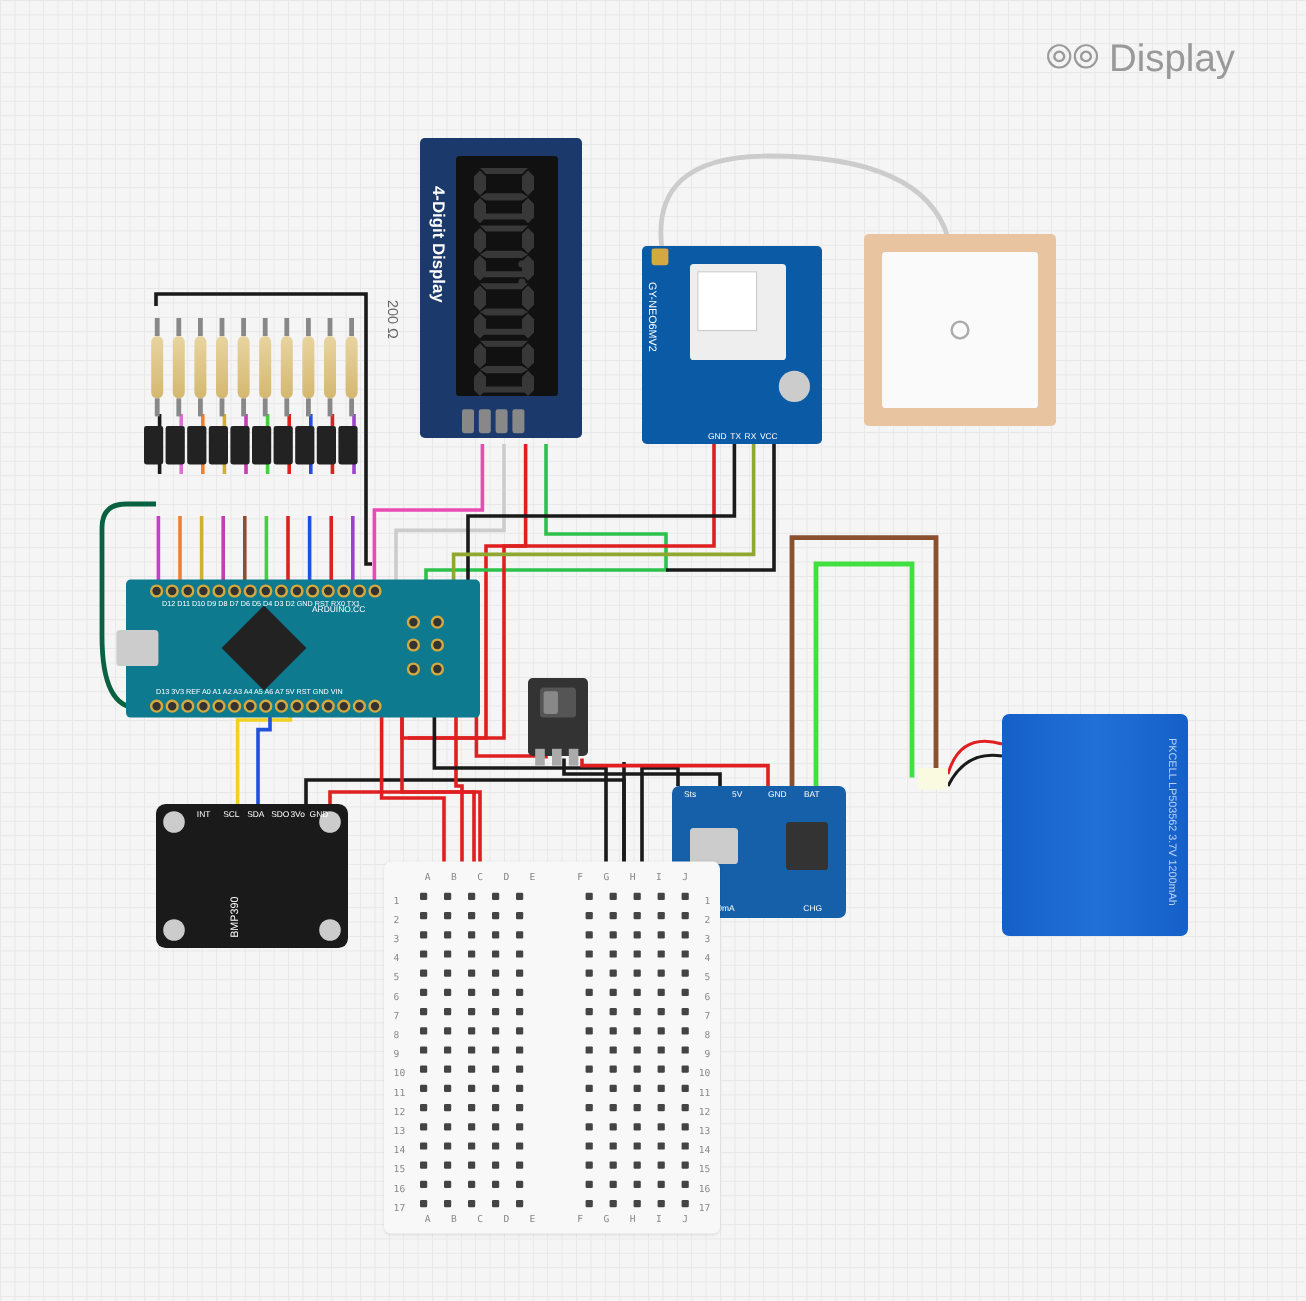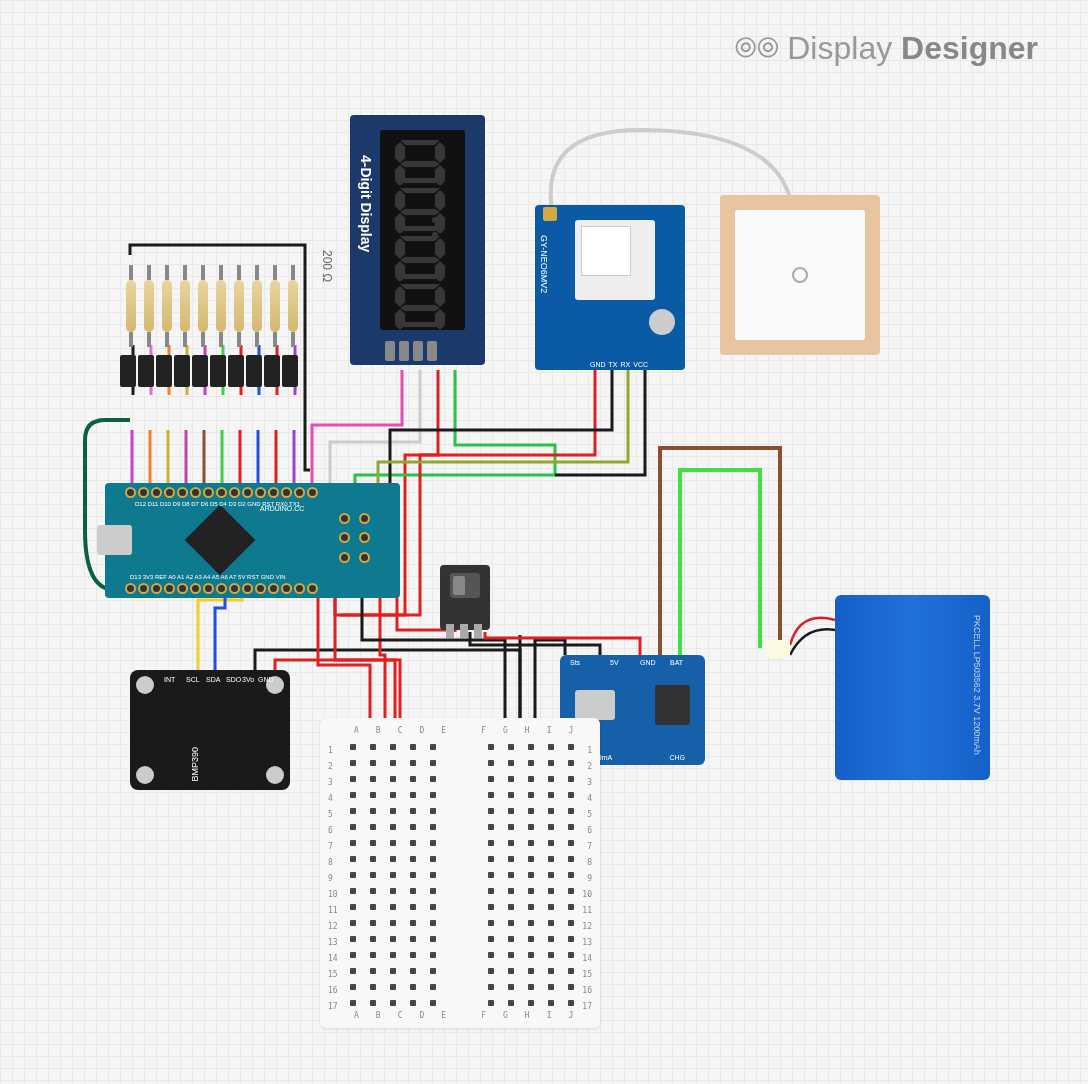--- a/index.html
+++ b/index.html
@@ -432,21 +432,20 @@
   border-radius: 1px;
 }
 .bb-gap { background: transparent; }
 </style>
 </head>
 <body>
 
 <div class="logo">
   <span class="logo-icon">⦾⦾</span>
   <span>Display</span>&nbsp;
-  <strong>Designer</strong>
 </div>
 
 <svg class="wires">
 
   <path d="M 552 210 Q 540 130 640 130 Q 770 130 790 198" stroke="#ccc" stroke-width="4" fill="none"></path>
 
   <path d="M 130 255 L 130 245 L 305 245 L 305 470 L 310 470" stroke="#1a1a1a" stroke-width="3" fill="none"></path>
 
   <path d="M 115 590 Q 85 590 85 530 L 85 440 Q 85 420 105 420 L 130 420" stroke="#0a6040" stroke-width="4" fill="none"></path>
 

